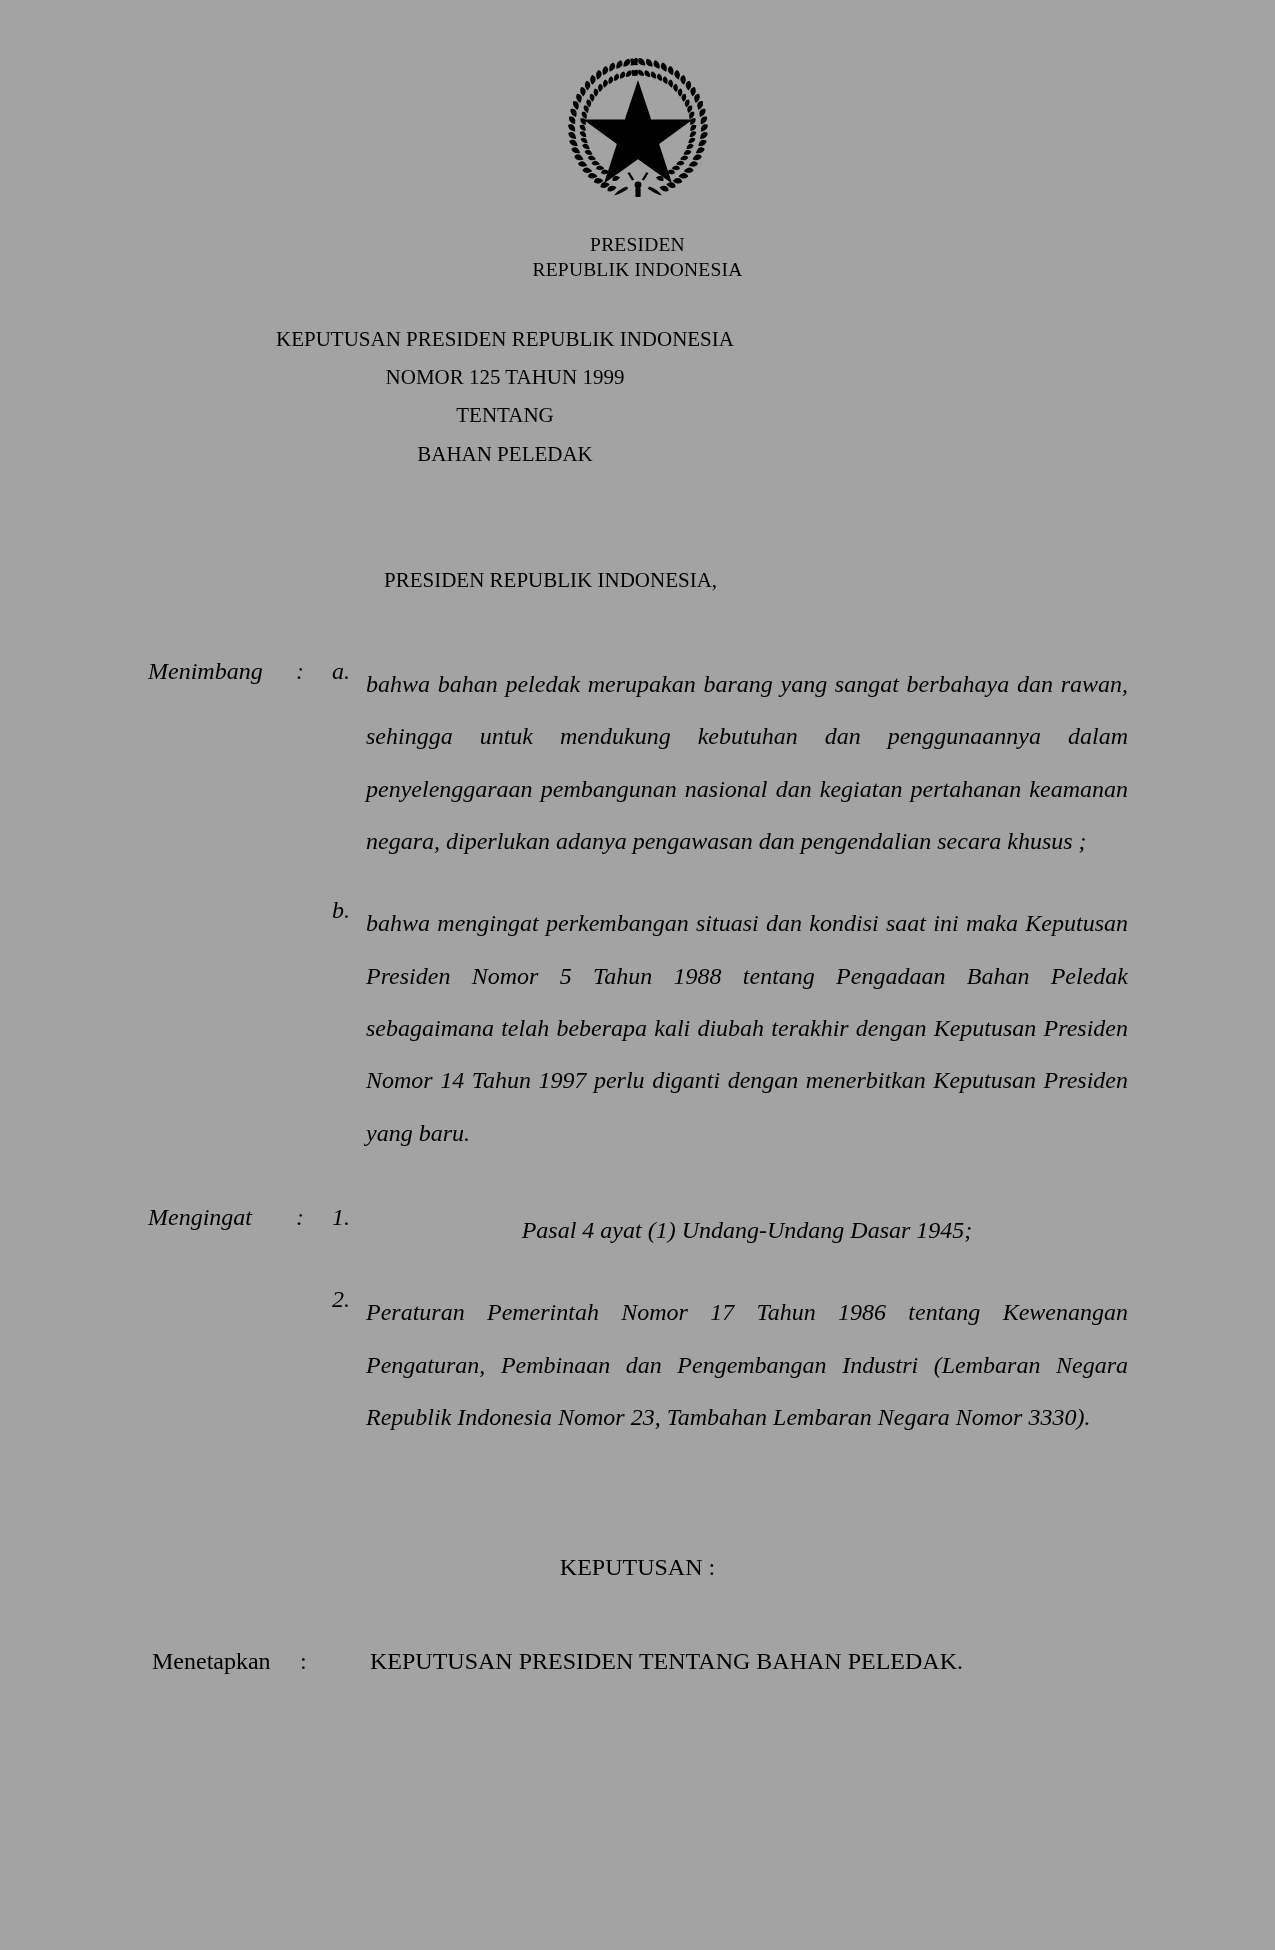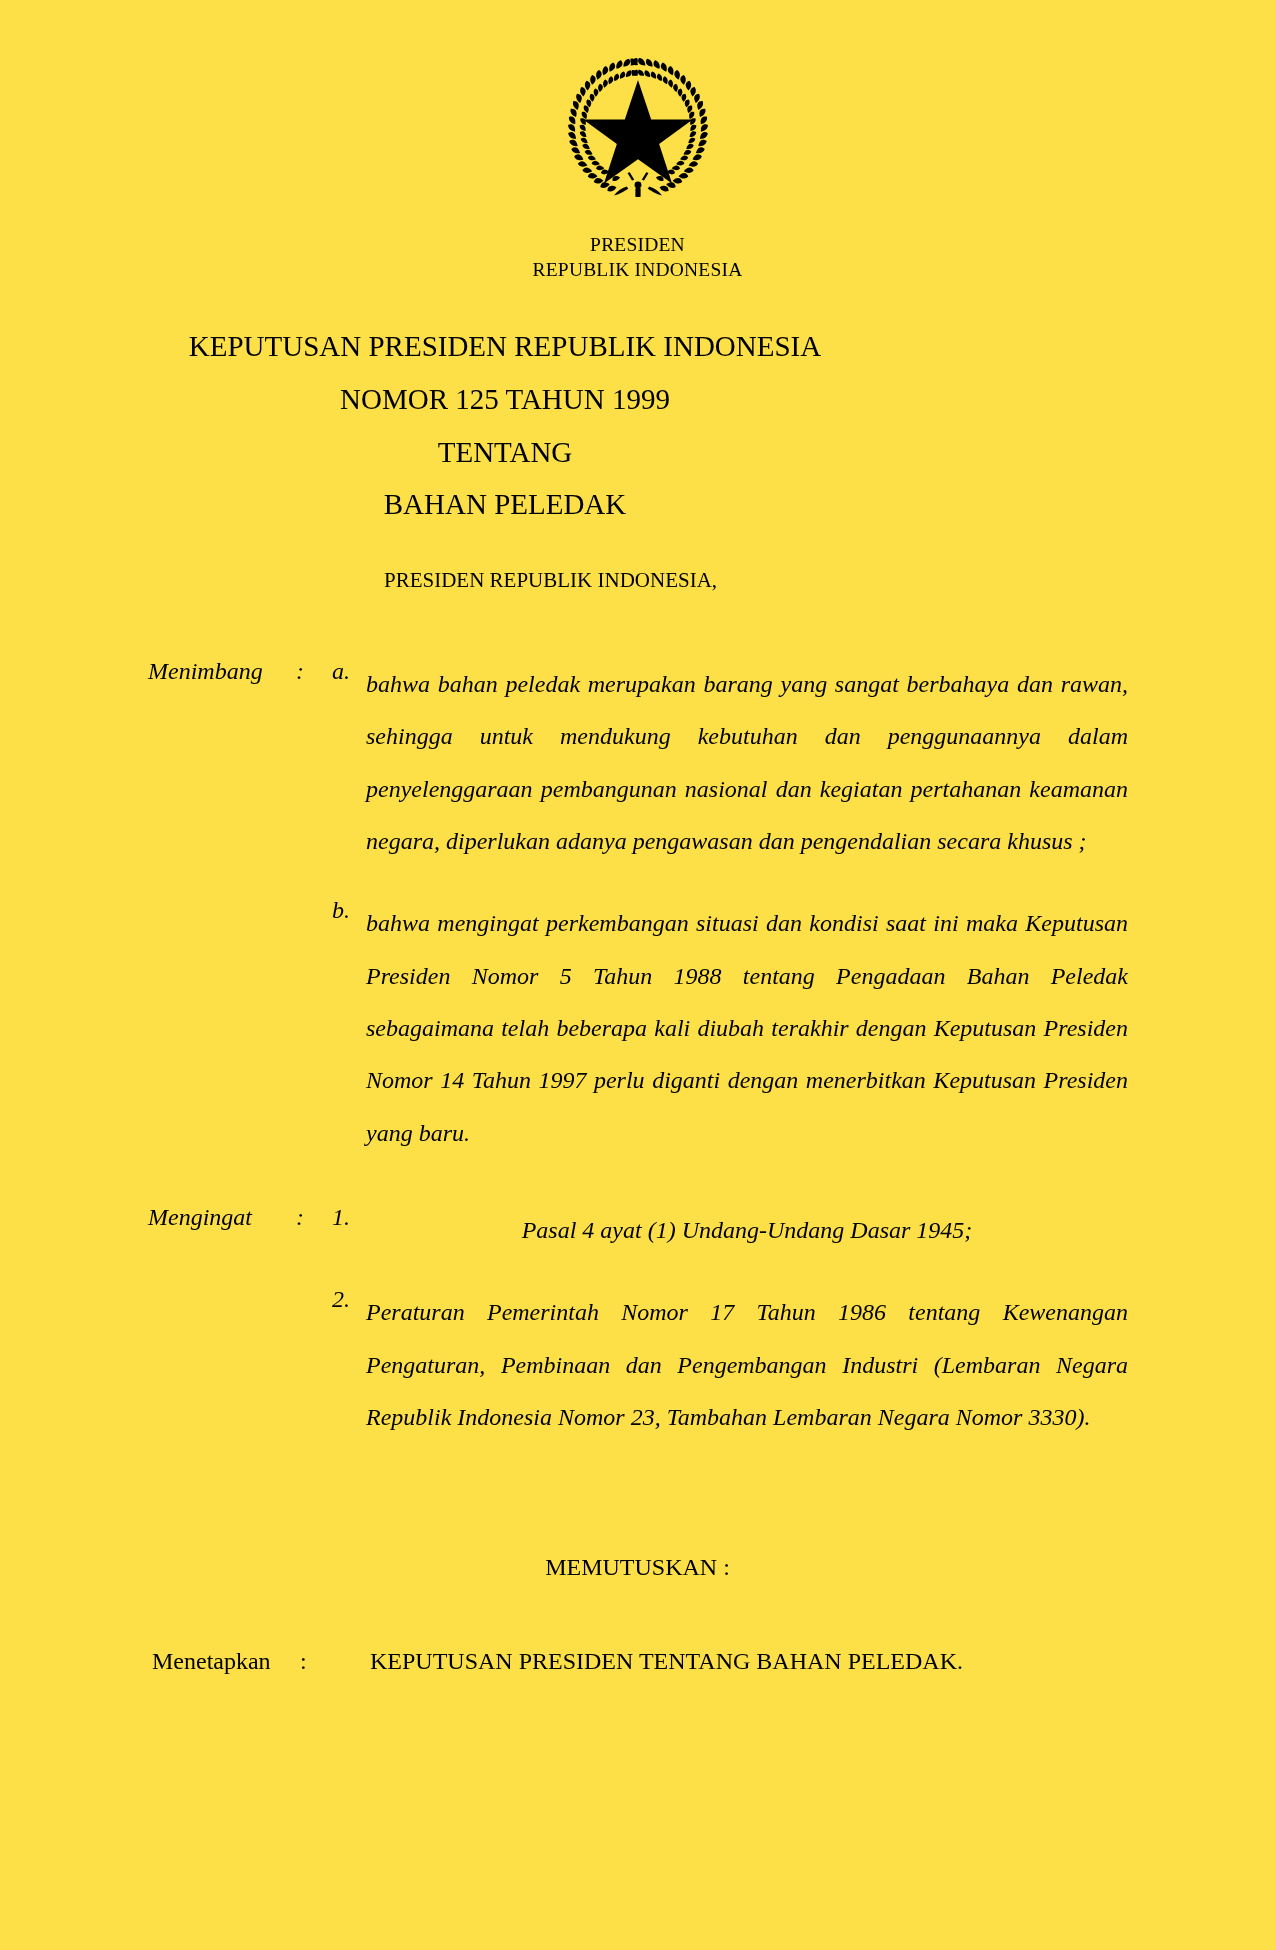--- a/index.html
+++ b/index.html
@@ -10,21 +10,21 @@
   }
   body {
     font-family: "Liberation Serif", "DejaVu Serif", serif;
     color: #000000;
   }
   .page {
     position: relative;
     width: 1275px;
     height: 1950px;
     margin: 0 auto;
-    background: #fde047;
+    background: #a3a3a3;
     overflow: hidden;
     box-sizing: border-box;
   }
 
   
   .emblem-wrap {
     position: absolute;
     top: 42px;
     left: 0;
     width: 1275px;
@@ -50,21 +50,21 @@
   }
   .header-block .hline { display: block; }
 
   
   .title-block {
     position: absolute;
     top: 320px;
     left: 0;
     width: 1010px;
     text-align: center;
-    font-size: 29px;
+    font-size: 21px;
     line-height: 1.82;
   }
   .title-block .tline { display: block; }
 
   
   .authority {
     position: absolute;
     top: 568px;
     left: 0;
     width: 1101px;
@@ -320,21 +320,21 @@
           <div class="item-text nojustify">Pasal 4 ayat (1) Undang-Undang Dasar 1945;</div>
         </div>
         <div class="item">
           <div class="item-marker">2.</div>
           <div class="item-text">Peraturan Pemerintah Nomor 17 Tahun 1986 tentang Kewenangan Pengaturan, Pembinaan dan Pengembangan Industri (Lembaran Negara Republik Indonesia Nomor 23, Tambahan Lembaran Negara Nomor 3330).</div>
         </div>
       </div>
     </div>
   </div>
 
-  <div class="memutuskan">MEMUTUSKAN :</div>
+  <div class="memutuskan">KEPUTUSAN :</div>
 
   <div class="menetapkan">
     <div class="clause-row">
       <div class="clause-label">Menetapkan</div>
       <div class="clause-colon">:</div>
       <div class="decision-text">KEPUTUSAN PRESIDEN TENTANG BAHAN PELEDAK.</div>
     </div>
   </div>
 
 </div>

